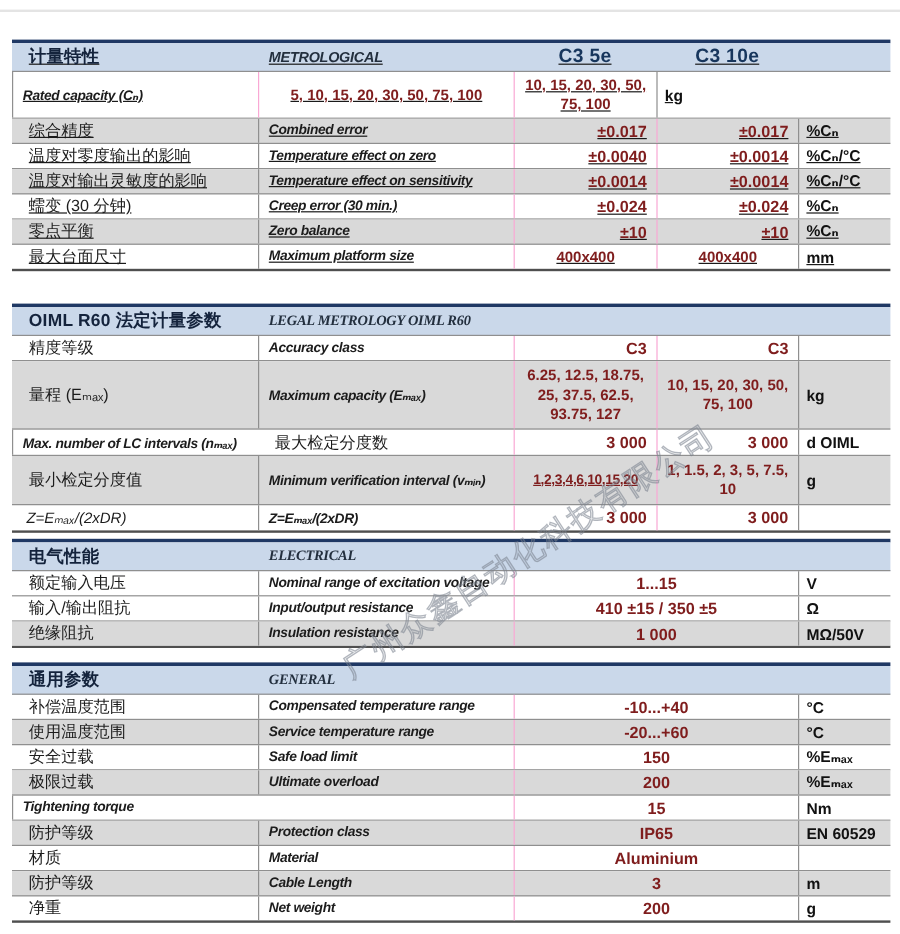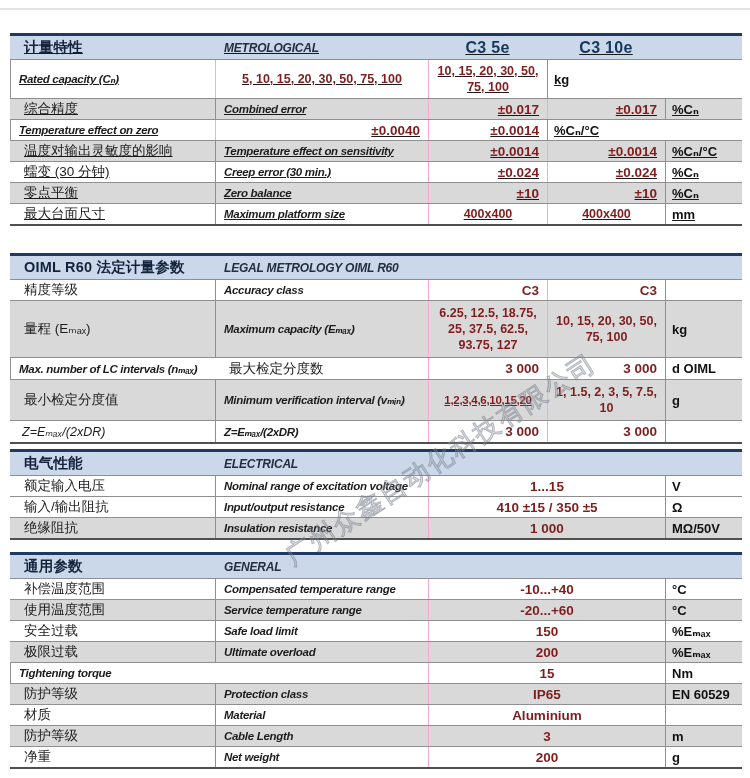--- a/index.html
+++ b/index.html
@@ -14,21 +14,21 @@
   .section{border-top:3px solid #1f3864;border-bottom:2px solid #4f4f4f;background:#fff;}
   .sec-m{margin-bottom:27px;text-decoration:underline;}
   .sec-o{margin-bottom:5px;}
   .sec-e{margin-bottom:12px;}
 
   .grid{display:grid;grid-template-columns:205px 213px 119px 118px 77px;}
 
   .band{background:#cad8ea;min-height:23px;align-items:center;border-bottom:1px solid #8f8f8f;}
   .b-cn{padding-left:14px;font-size:14.5px;font-weight:700;color:#14233c;letter-spacing:.2px;}
   .b-en{padding-left:9px;font-size:12px;font-weight:700;font-style:italic;color:#232f3e;letter-spacing:-.2px;}
-  .b-en.wide{grid-column:2 / 6;}
+  .b-en.wide{grid-column:2 / 6;font-family:Liberation Serif, serif;}
   .b-model{font-size:16px;font-weight:700;color:#17365d;text-align:center;letter-spacing:.3px;}
 
   .row{border-bottom:1px solid #8f8f8f;min-height:20px;}
   .section .row:last-child{border-bottom:none;}
   .row.gray{background:#d9d9d9;}
   .rh39{min-height:38px;}
   .rh18{min-height:17px;}
   .rh56{min-height:56px;}
   .rh41{min-height:40px;}
   .rh22{min-height:21px;}
@@ -76,20 +76,21 @@
       <div class="c u">kg</div>
     </div>
     <div class="grid row gray">
       <div class="c cn">综合精度</div>
       <div class="c en">Combined error</div>
       <div class="c v">±0.017</div>
       <div class="c v">±0.017</div>
       <div class="c u">%Cₙ</div>
     </div>
     <div class="grid row">
+      <div class="c cn">温度对零度输出的影响</div>
       <div class="c en">Temperature effect on zero</div>
       <div class="c v">±0.0040</div>
       <div class="c v">±0.0014</div>
       <div class="c u">%Cₙ/°C</div>
     </div>
     <div class="grid row gray">
       <div class="c cn">温度对输出灵敏度的影响</div>
       <div class="c en">Temperature effect on sensitivity</div>
       <div class="c v">±0.0014</div>
       <div class="c v">±0.0014</div>

